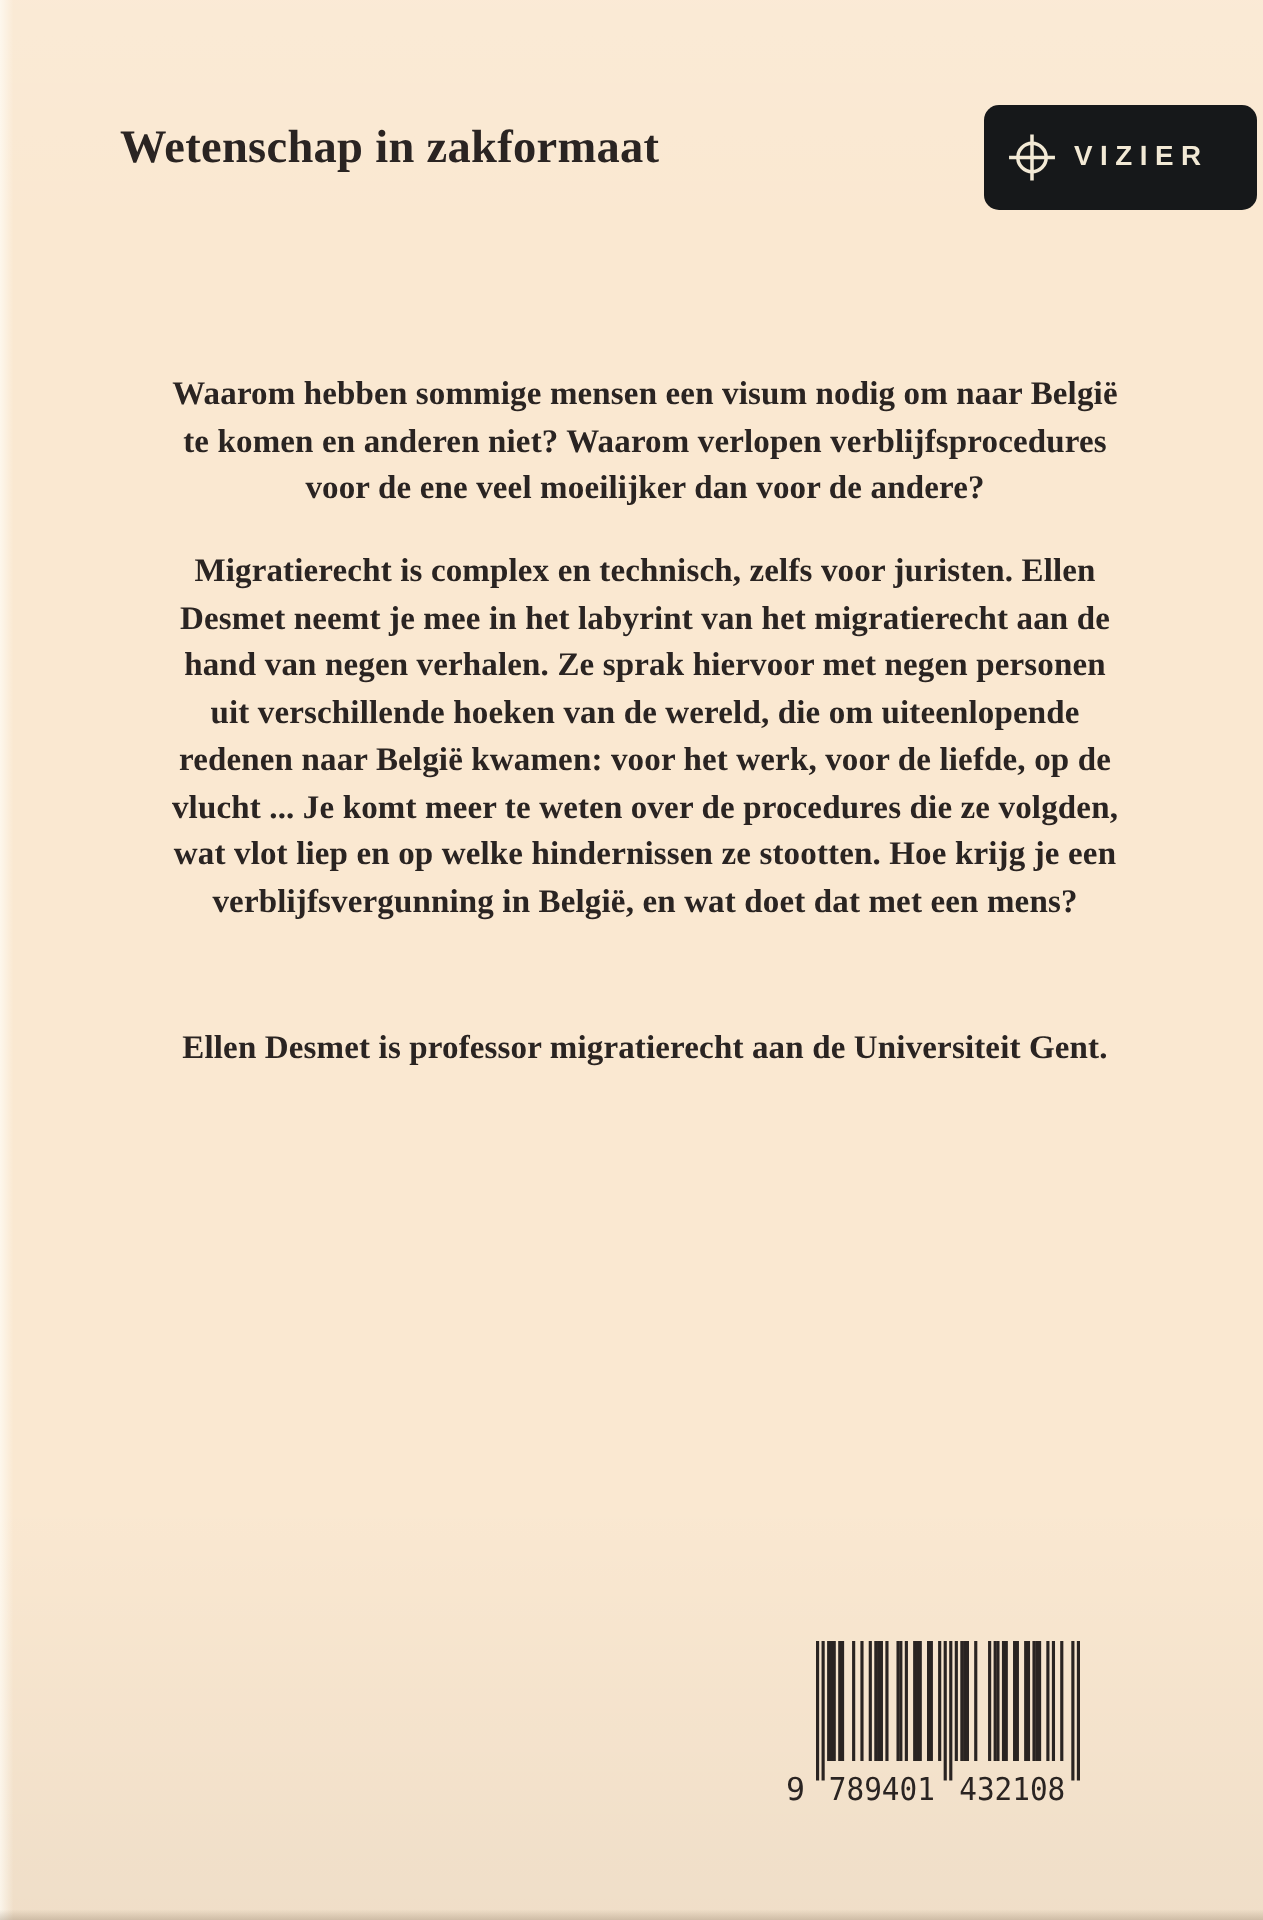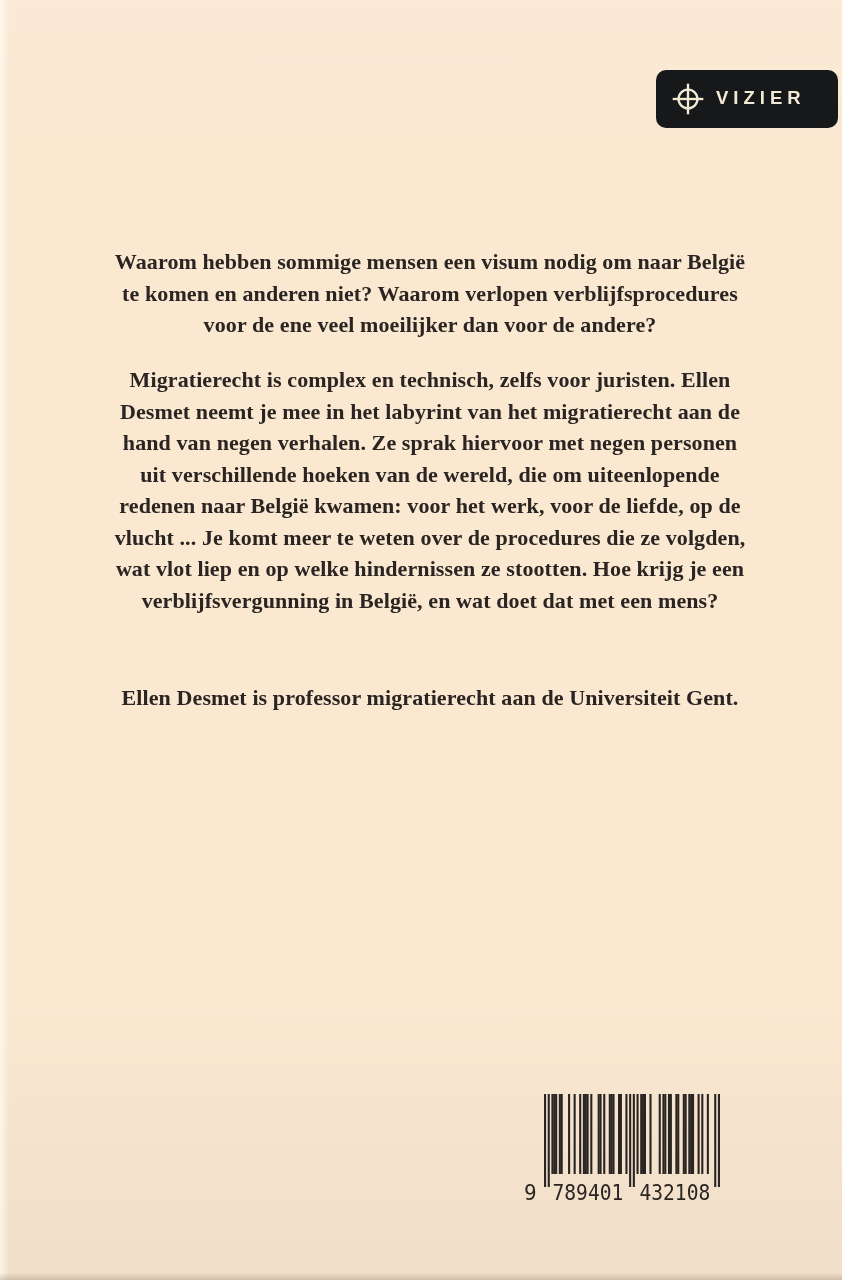--- a/index.html
+++ b/index.html
@@ -24,21 +24,21 @@
     background:linear-gradient(to bottom, rgba(0,0,0,0), rgba(92,70,45,0.22));
     pointer-events:none;
   }
   .series-title{
     position:absolute;left:80px;top:80px;margin:0;
     font-family:"Liberation Serif", serif;
     font-weight:700;font-size:31px;line-height:1.15;
     letter-spacing:0.2px;color:var(--text,#2a2422);
   }
   .badge{
-    position:absolute;left:656px;top:70px;width:182px;height:58px;
+    position:absolute;left:656px;top:70px;width:182px;height:70px;
     background:var(--badge-bg,#16181a);
     border-radius:10px;
     display:flex;align-items:center;
     padding-left:14px;box-sizing:border-box;
   }
   .badge-icon{width:36px;height:36px;display:block;flex:0 0 auto;}
   .badge-label{
     margin-left:10px;
     font-family:"Liberation Sans", sans-serif;
     font-weight:700;font-size:18.5px;letter-spacing:5px;
@@ -66,20 +66,21 @@
   .barcode{position:absolute;left:522px;top:1094px;width:200px;height:110px;}
   .barcode svg{display:block;}
 </style>
 </head>
 <body>
 
 <div class="cover" style="--bg: #fae8d1; --text: #2a2422; --badge-bg: #16181a; --badge-fg: #f2e9d5;">
 
   <div class="edge-left"></div>
 
+  <h1 class="series-title">Wetenschap in zakformaat</h1>
 
   <div class="badge">
     <svg class="badge-icon" viewBox="-20 -20 40 40" aria-hidden="true">
       <circle cx="0" cy="0" r="10.5" fill="none" stroke="#f2e9d5" stroke-width="2.6"></circle>
       <line x1="0" y1="-17" x2="0" y2="17" stroke="#f2e9d5" stroke-width="2.6"></line>
       <line x1="-17" y1="0" x2="17" y2="0" stroke="#f2e9d5" stroke-width="2.6"></line>
     </svg>
     <span class="badge-label">VIZIER</span>
   </div>
 

